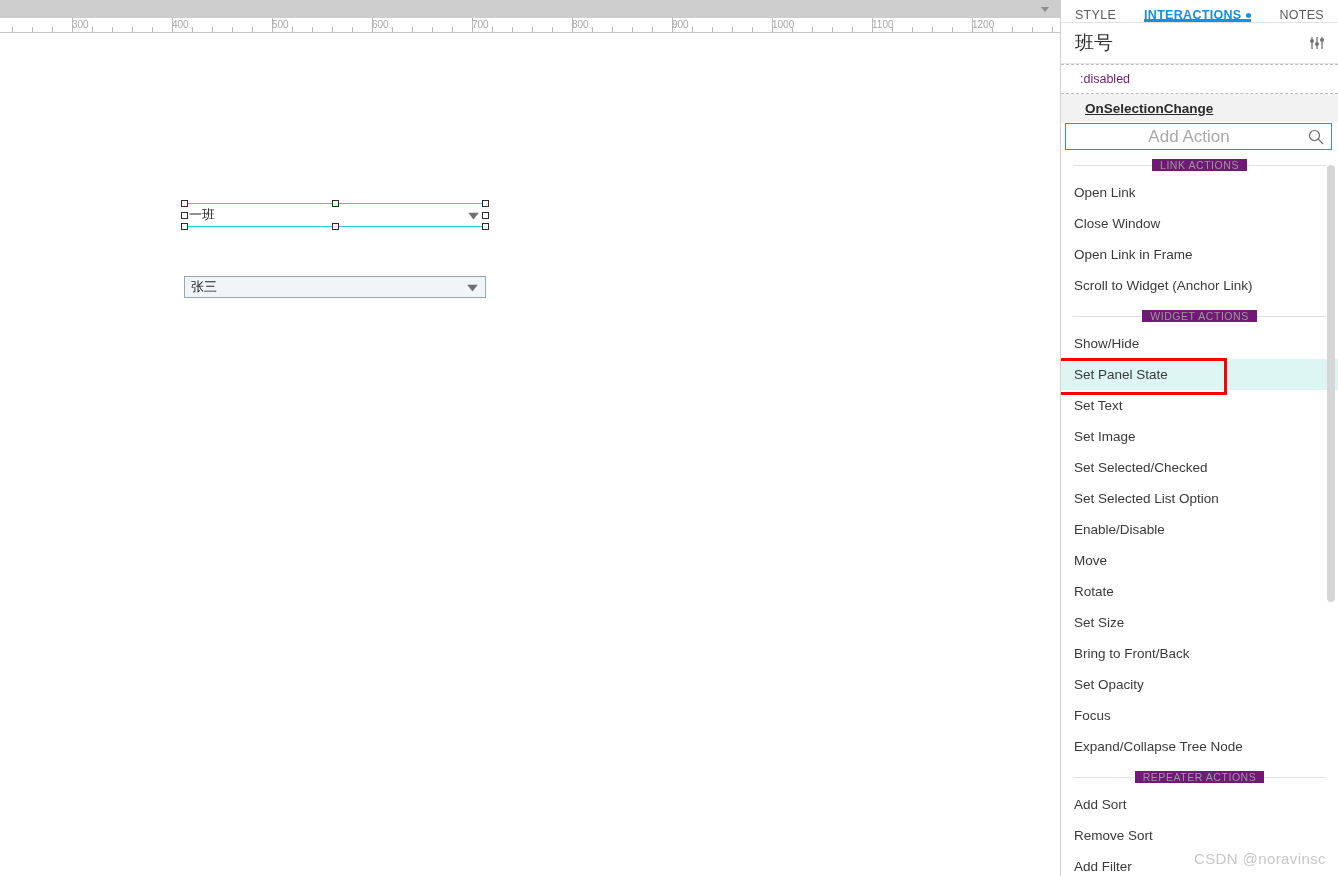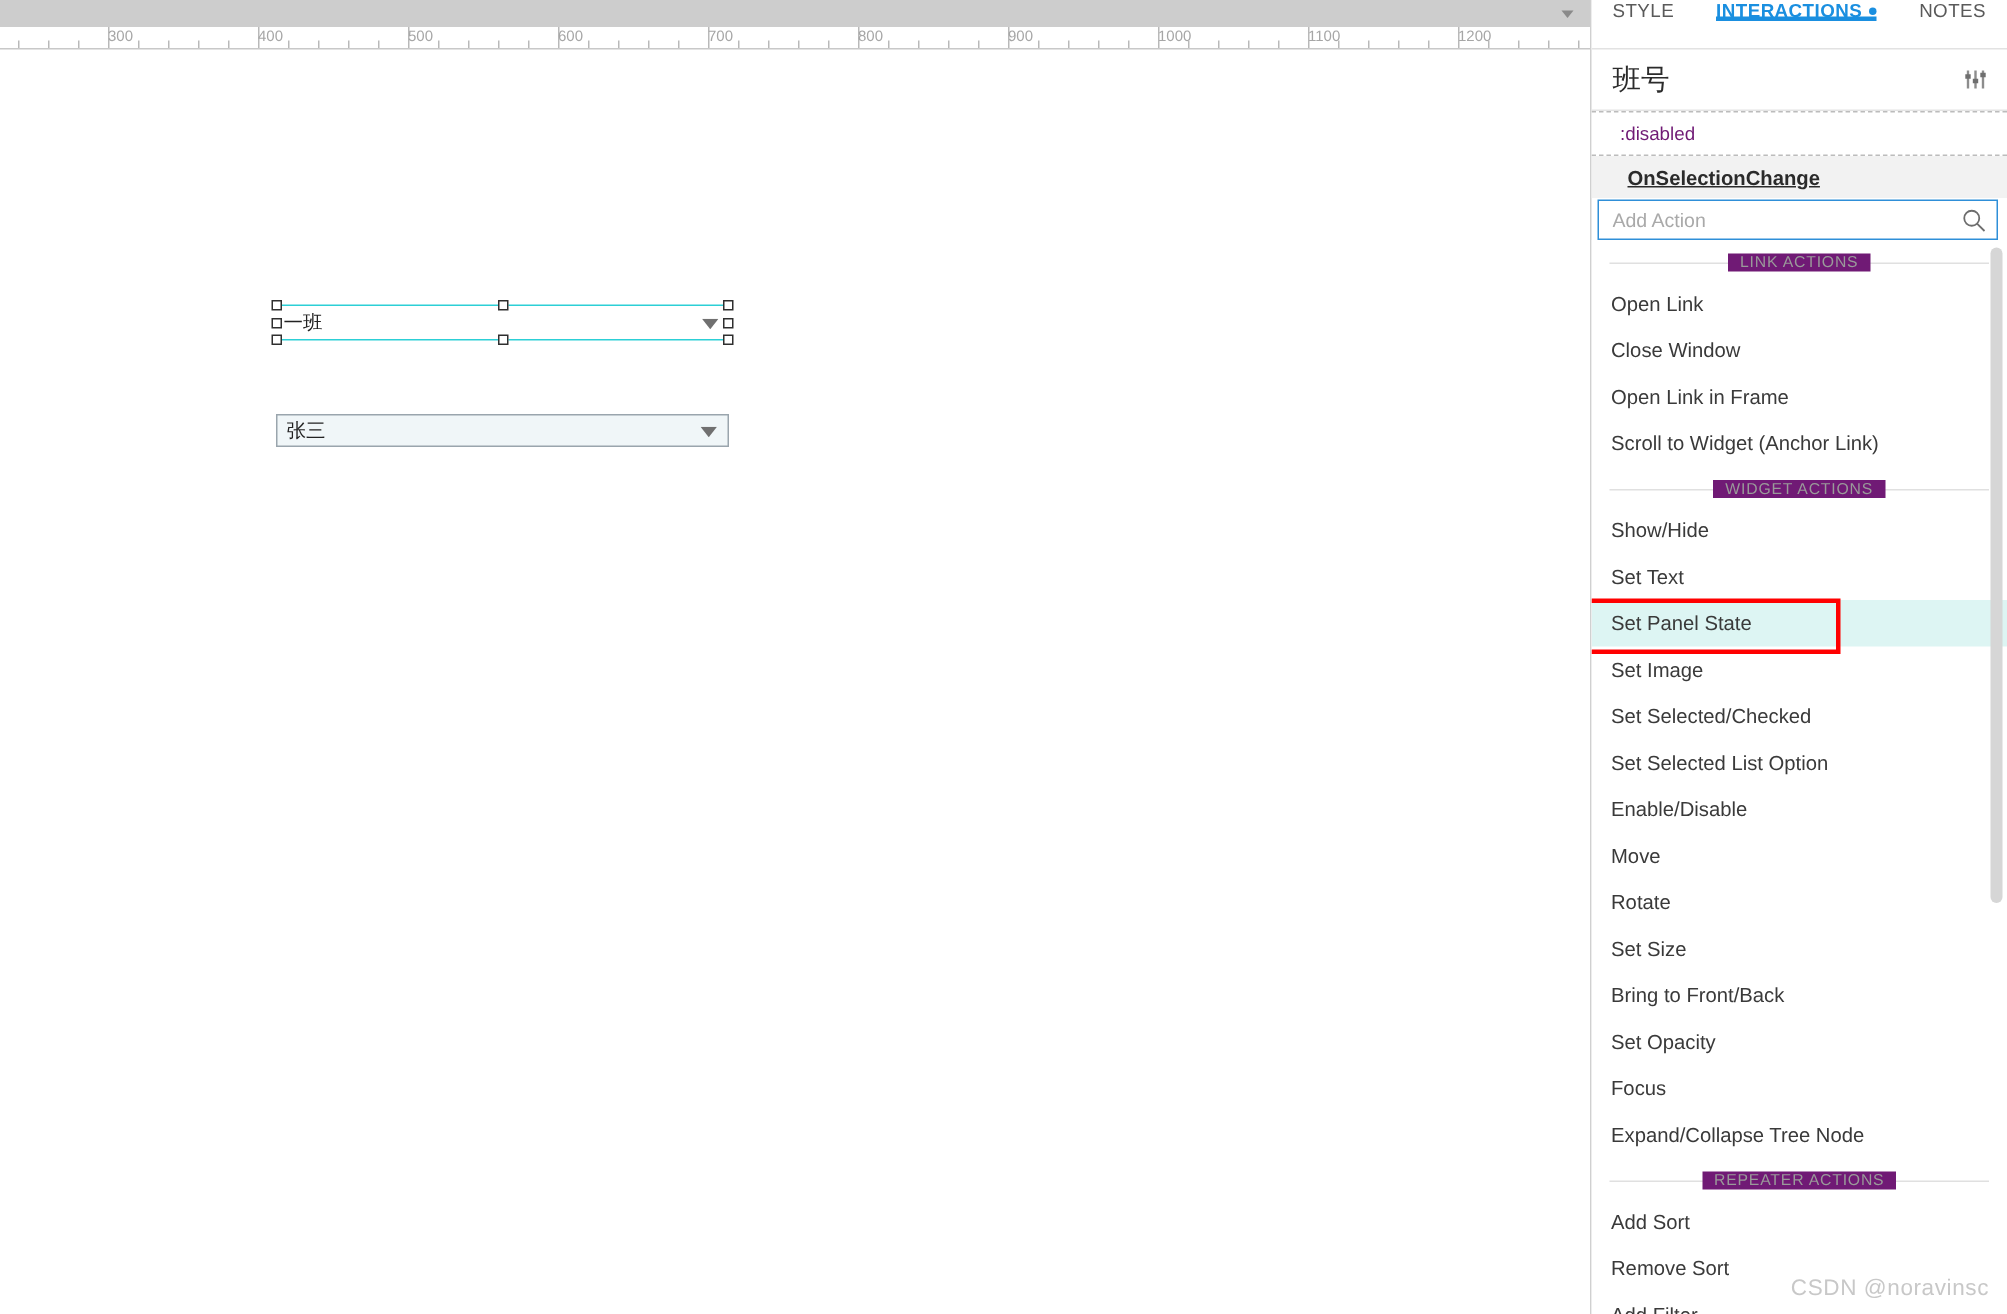--- a/index.html
+++ b/index.html
@@ -94,22 +94,22 @@
 
   
   #inspector {
     position: absolute; left: 1060px; top: 0;
     width: 278px; height: 876px;
     background: #ffffff;
     border-left: 1px solid #d0d0d0;
     overflow: hidden;
   }
   #tabs {
-    height: 33px;
-    display: flex; align-items: flex-start;
+    height: 23px;
+    display: flex; align-items: flex-end;
     border-bottom: 1px solid #e2e2e2;
     background: #fff;
   }
   .tab {
     flex: 1 1 auto;
     display: flex; align-items: center; justify-content: center;
     font-size: 12.5px; letter-spacing: .3px;
     color: #5a5a5a;
     cursor: default;
     position: relative;
@@ -165,24 +165,25 @@
     position: relative;
     height: 27px;
     border: 1px solid #2f8fd8;
     background: #fff;
     display: flex; align-items: center;
   }
   #add-action input {
     border: 0; outline: 0;
     width: 100%; height: 100%;
     padding: 0 28px 0 9px;
-    font-size: 13px;
+    font-size: 17px;
     color: #737373;
     font-family: "Liberation Sans", sans-serif;
     background: transparent;
+    text-align: center;
   }
   #add-action input::placeholder { color: #a9a9a9; }
   #search-icon { position: absolute; right: 7px; top: 5px; }
 
   #action-list {
     position: relative;
     height: 739px;
     overflow: hidden;
     background: #fff;
   }
@@ -413,27 +414,27 @@
         </div>
         <div class="action-item">
           <span>Scroll to Widget (Anchor Link)</span>
         </div>
         <div class="group-head">
           <span>WIDGET ACTIONS</span>
         </div>
         <div class="action-item">
           <span>Show/Hide</span>
         </div>
-        <div class="action-item">
-          <span>Set Text</span>
-        </div>
         <div class="action-item highlight annotated">
           <span>Set Panel State</span>
         </div>
         <div class="action-item">
+          <span>Set Text</span>
+        </div>
+        <div class="action-item">
           <span>Set Image</span>
         </div>
         <div class="action-item">
           <span>Set Selected/Checked</span>
         </div>
         <div class="action-item">
           <span>Set Selected List Option</span>
         </div>
         <div class="action-item">
           <span>Enable/Disable</span>

